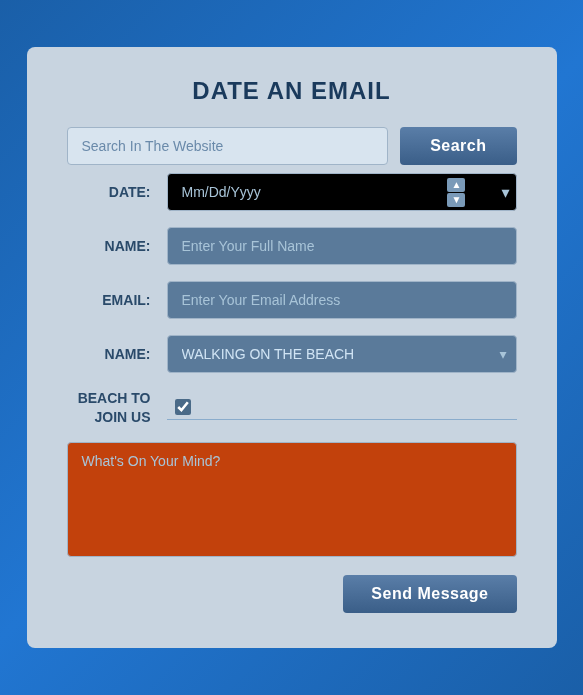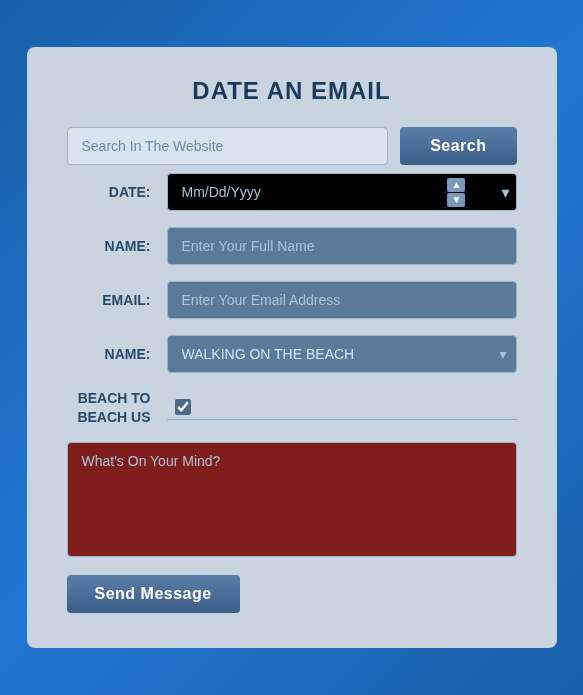--- a/index.html
+++ b/index.html
@@ -220,21 +220,21 @@
       height: 16px;
       cursor: pointer;
       accent-color: #4a6a88;
     }
 
     .message-area {
       flex: 1;
       padding: 10px 14px;
       border: 1px solid #a0b4c8;
       border-radius: 4px;
-      background: #7f1d1d;
+      background: #c2410c;
       color: #d0e4f4;
       font-size: 14px;
       outline: none;
       resize: none;
       height: 115px;
       font-family: Arial, sans-serif;
     }
 
     .message-area::placeholder {
       color: #a8c4d8;
@@ -243,20 +243,21 @@
     .message-row {
       align-items: flex-start;
     }
 
     .message-row .form-label {
       padding-top: 8px;
     }
 
     .send-row {
       display: flex;
+      justify-content: flex-end;
       margin-top: 18px;
     }
 
     .send-btn {
       background: linear-gradient(180deg, #5a7ea8 0%, #3a5e88 100%);
       color: #fff;
       border: none;
       border-radius: 4px;
       padding: 10px 28px;
       font-size: 16px;
@@ -308,21 +309,21 @@
         <option>GAMING</option>
         <option>TRAVELING</option>
       </select>
       <span class="select-arrow">▾</span>
     </div>
   </div>
 
   <div class="checkbox-row">
     <div class="checkbox-label">
       <span>BEACH TO</span><br>
-      <span>BEACH US</span>
+      <span>JOIN US</span>
     </div>
     <div class="checkbox-area">
       <div class="checkbox-underline">
         <input type="checkbox" class="check-input" checked="" style="">
       </div>
     </div>
   </div>
 
   <div class="form-row message-row">
     <textarea class="message-area" placeholder="What's On Your Mind?" style=""></textarea>

